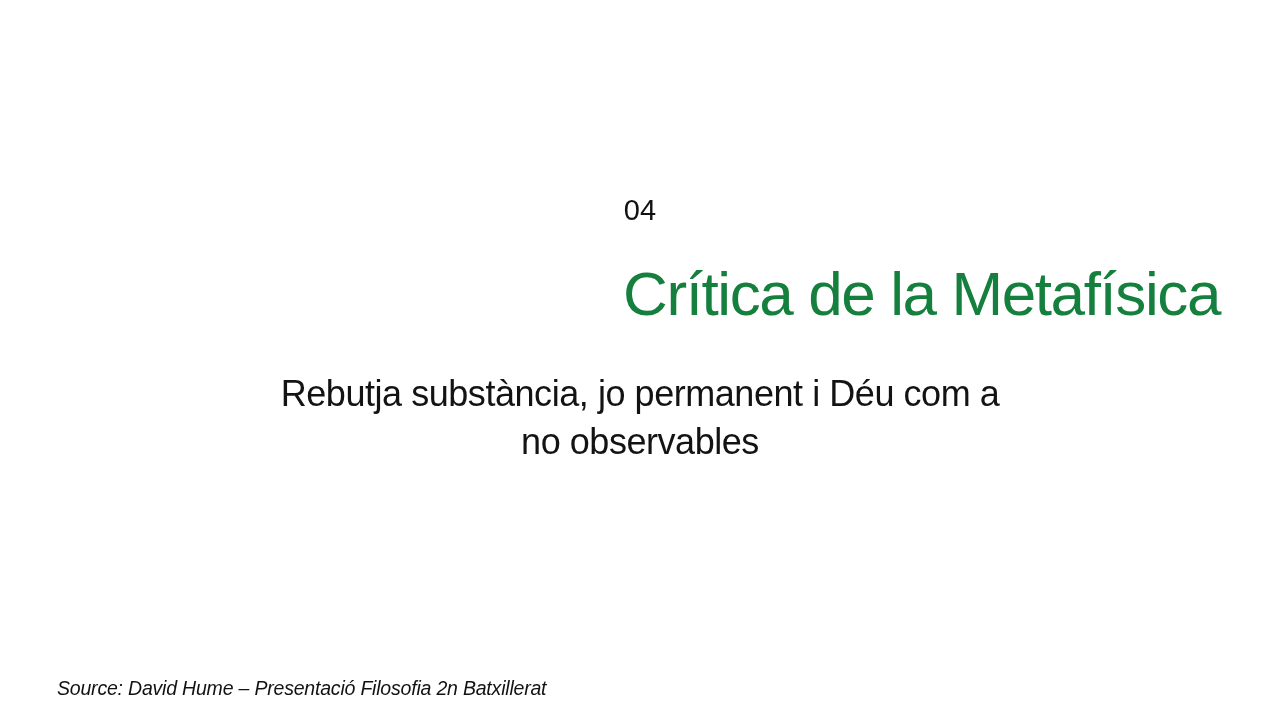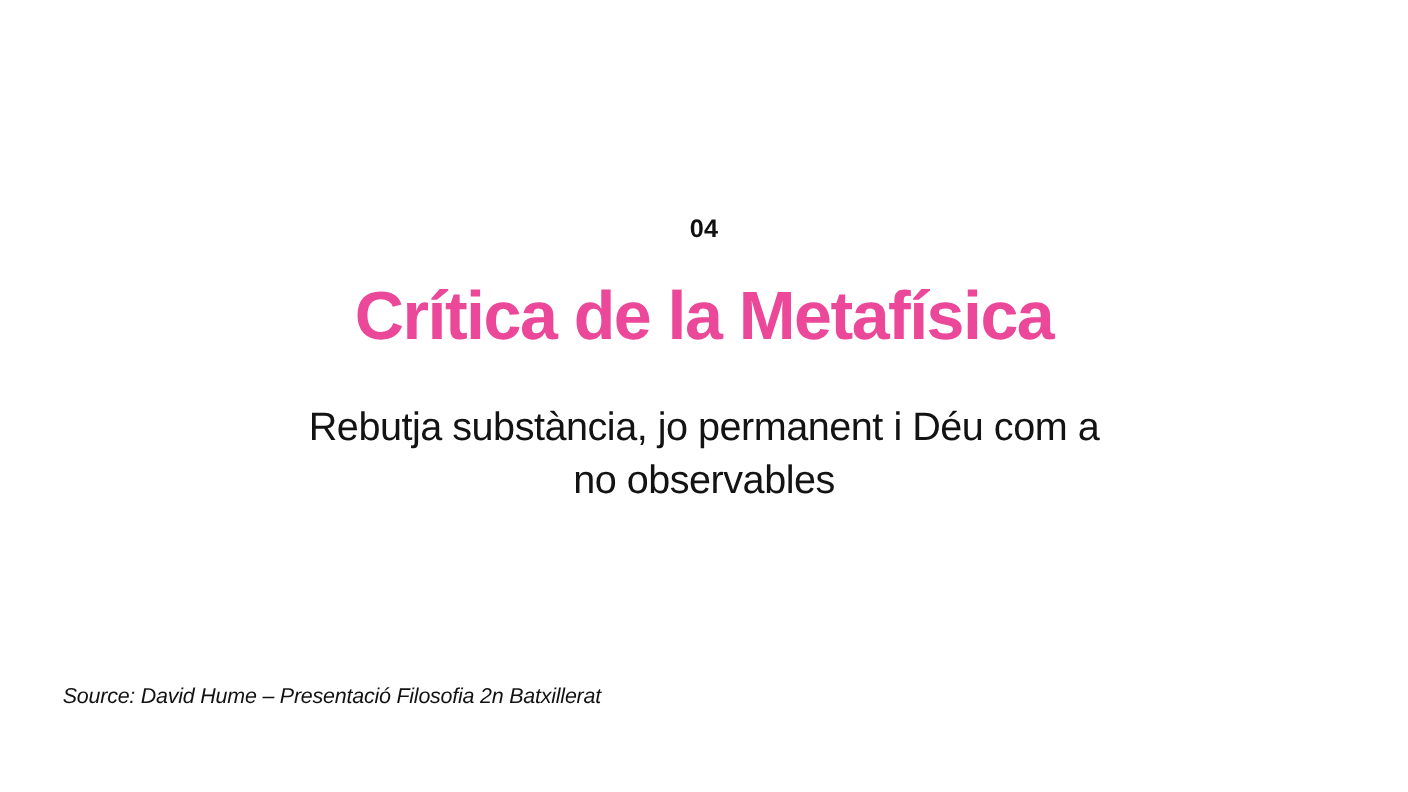--- a/index.html
+++ b/index.html
@@ -26,53 +26,54 @@
   
   .center-stack {
     position: absolute;
     left: 0;
     right: 0;
     top: 196px;
     text-align: center;
   }
 
   .section-number {
-    font-size: 23px;
-    font-weight: 700;
+    font-size: 29px;
+    font-weight: 400;
     line-height: 1.0;
     color: #111111;
     letter-spacing: 0.2px;
     margin: 0 0 36px 0;
   }
 
   .slide-title {
     font-size: 62px;
-    font-weight: 700;
+    font-weight: 400;
     line-height: 1.06;
-    color: #ec4899;
+    color: #15803d;
     letter-spacing: -1.4px;
     margin: 0;
     padding: 0 60px;
+    text-align: right;
   }
 
   .slide-subtitle {
     font-size: 36px;
     font-weight: 400;
     line-height: 1.34;
     color: #131313;
     letter-spacing: -0.45px;
     margin: 43px auto 0 auto;
     width: 740px;
   }
 
   
   .source-note {
     position: absolute;
     left: 57px;
-    top: 622px;
+    top: 677px;
     font-size: 19.5px;
     font-style: italic;
     font-weight: 400;
     color: #121212;
     letter-spacing: -0.2px;
     line-height: 1.2;
     white-space: nowrap;
   }
 </style>
 </head>

